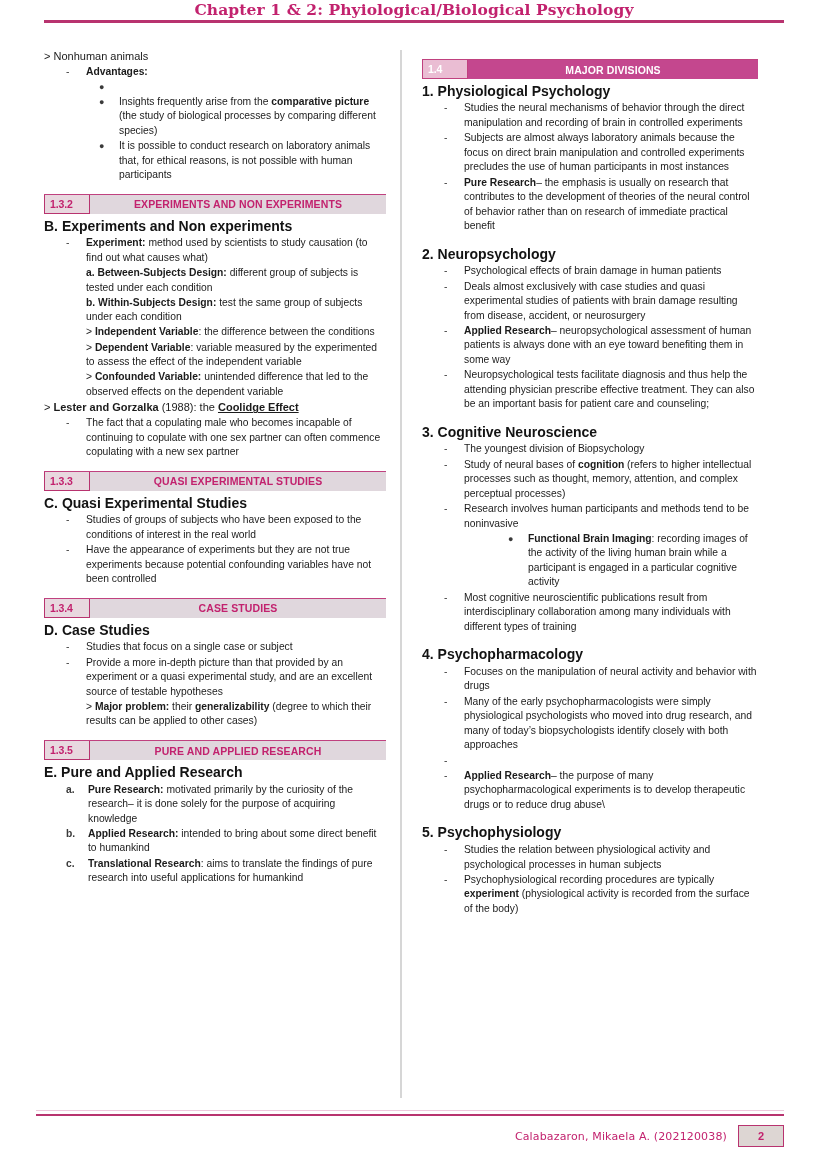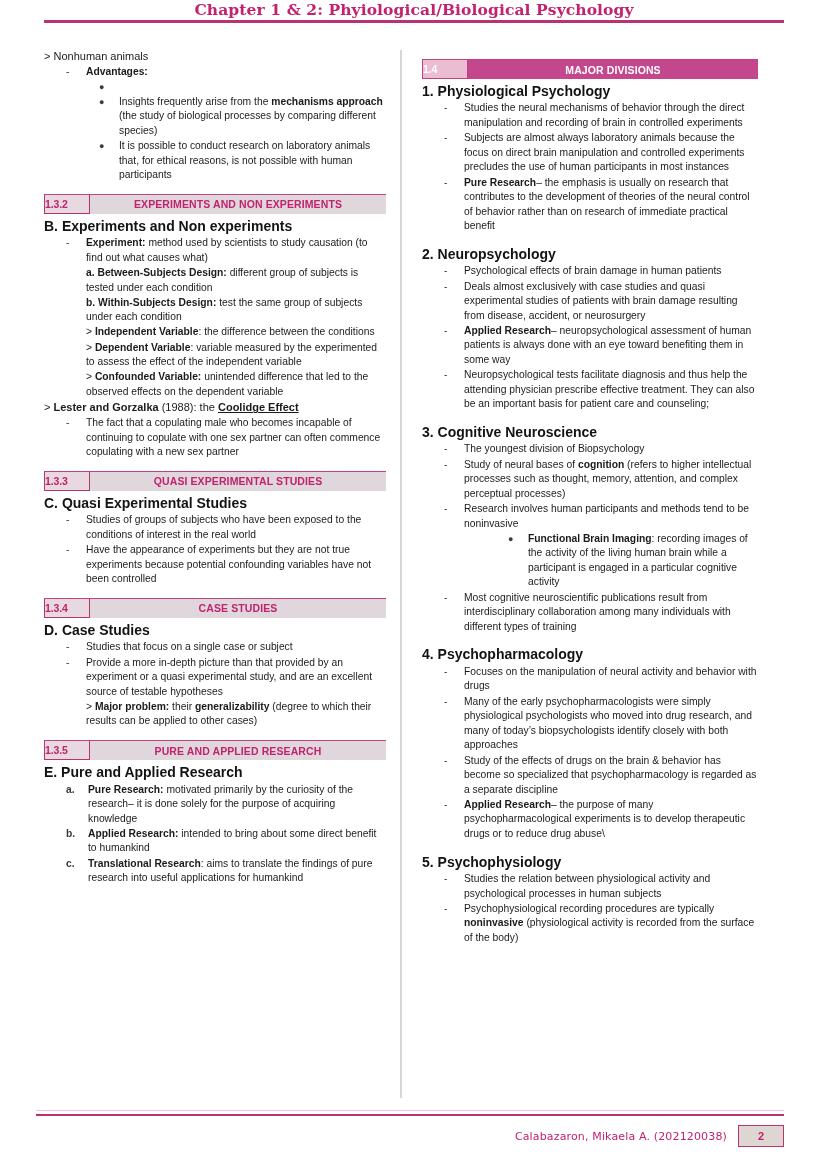--- a/index.html
+++ b/index.html
@@ -97,20 +97,21 @@
   .sec-num {
     flex: 0 0 46px;
     border: 1.4px solid #b8336f;
     border-top: none;
     background: #e8d8df;
     color: #c2226e;
     font-size: 10.5px;
     font-weight: bold;
     display: flex;
     align-items: center;
+    padding-left: 5px;
     box-sizing: border-box;
     letter-spacing: -0.1px;
   }
   .sec-label {
     flex: 1 1 auto;
     background: #e0d7dd;
     color: #c2226e;
     font-size: 10.5px;
     font-weight: bold;
     display: flex;
@@ -235,21 +236,21 @@
         <div class="lvl0">&gt; Nonhuman animals</div>
         <div class="row ind1">
           <span class="marker dash">-</span>
           <span class="body-text"><b>Advantages:</b></span>
         </div>
         <div class="row ind2">
           <span class="marker dot">●</span>
         </div>
         <div class="row ind2">
           <span class="marker dot">●</span>
-          <span class="body-text">Insights frequently arise from the <b>mechanisms approach</b> (the study of biological processes by comparing different species)</span>
+          <span class="body-text">Insights frequently arise from the <b>comparative picture</b> (the study of biological processes by comparing different species)</span>
         </div>
         <div class="row ind2">
           <span class="marker dot">●</span>
           <span class="body-text">It is possible to conduct research on laboratory animals that, for ethical reasons, is not possible with human participants</span>
         </div>
         <div class="sec-bar">
           <div class="sec-num">1.3.2</div>
           <div class="sec-label">EXPERIMENTS AND NON EXPERIMENTS</div>
         </div>
         <div class="heading">B. Experiments and Non experiments</div>
@@ -373,34 +374,33 @@
         <div class="row ind1">
           <span class="marker dash">-</span>
           <span class="body-text">Focuses on the manipulation of neural activity and behavior with drugs</span>
         </div>
         <div class="row ind1">
           <span class="marker dash">-</span>
           <span class="body-text">Many of the early psychopharmacologists were simply physiological psychologists who moved into drug research, and many of today’s biopsychologists identify closely with both approaches</span>
         </div>
         <div class="row ind1">
           <span class="marker dash">-</span>
-          <span class="body-text">Study of the effects of drugs on the brain &amp; behavior has become so specialized that psychopharmacology is regarded as a separate discipline</span>
         </div>
         <div class="row ind1">
           <span class="marker dash">-</span>
           <span class="body-text"><b>Applied Research</b>– the purpose of many psychopharmacological experiments is to develop therapeutic drugs or to reduce drug abuse\</span>
         </div>
         <div class="heading spaced">5. Psychophysiology</div>
         <div class="row ind1">
           <span class="marker dash">-</span>
           <span class="body-text">Studies the relation between physiological activity and psychological processes in human subjects</span>
         </div>
         <div class="row ind1">
           <span class="marker dash">-</span>
-          <span class="body-text">Psychophysiological recording procedures are typically <b>noninvasive</b> (physiological activity is recorded from the surface of the body)</span>
+          <span class="body-text">Psychophysiological recording procedures are typically <b>experiment</b> (physiological activity is recorded from the surface of the body)</span>
         </div>
       </div>
   </div>
 
   <div class="footer">
     <div class="footer-rule-thin"></div>
     <div class="footer-rule-thick"></div>
     <div class="footer-row">
       <div class="footer-name">Calabazaron, Mikaela A. (202120038)</div>
       <div class="page-box">2</div>

